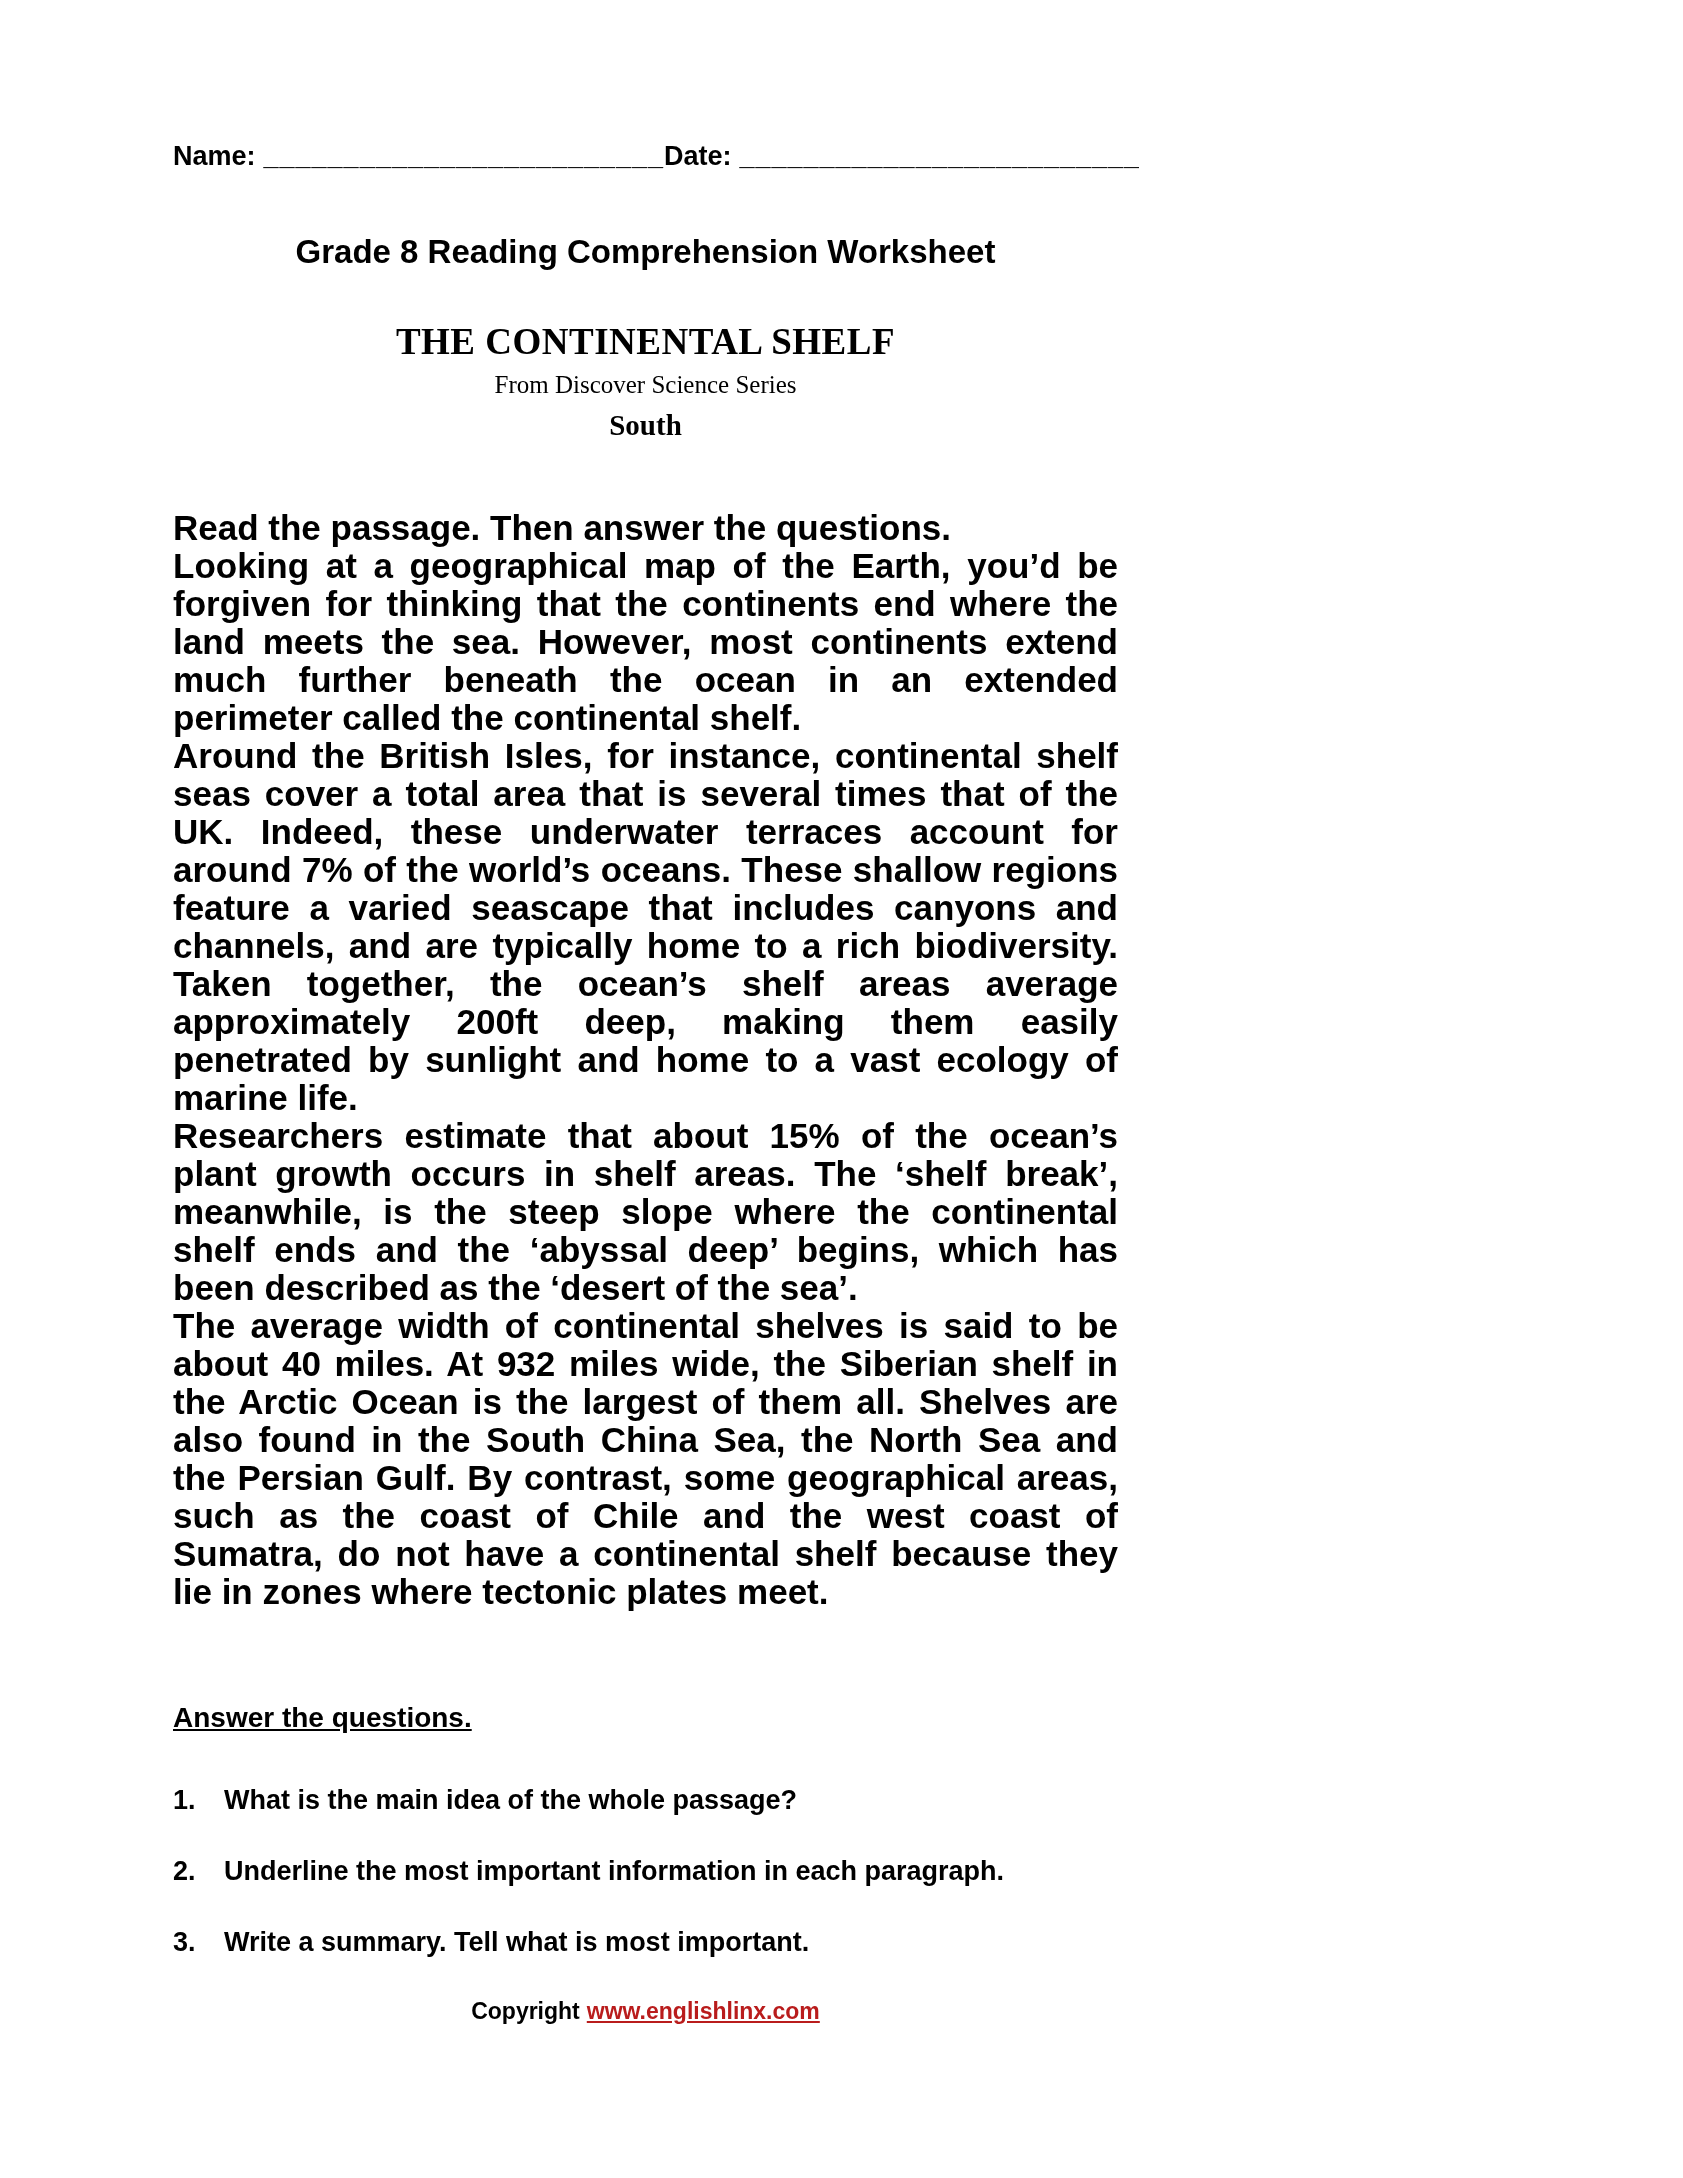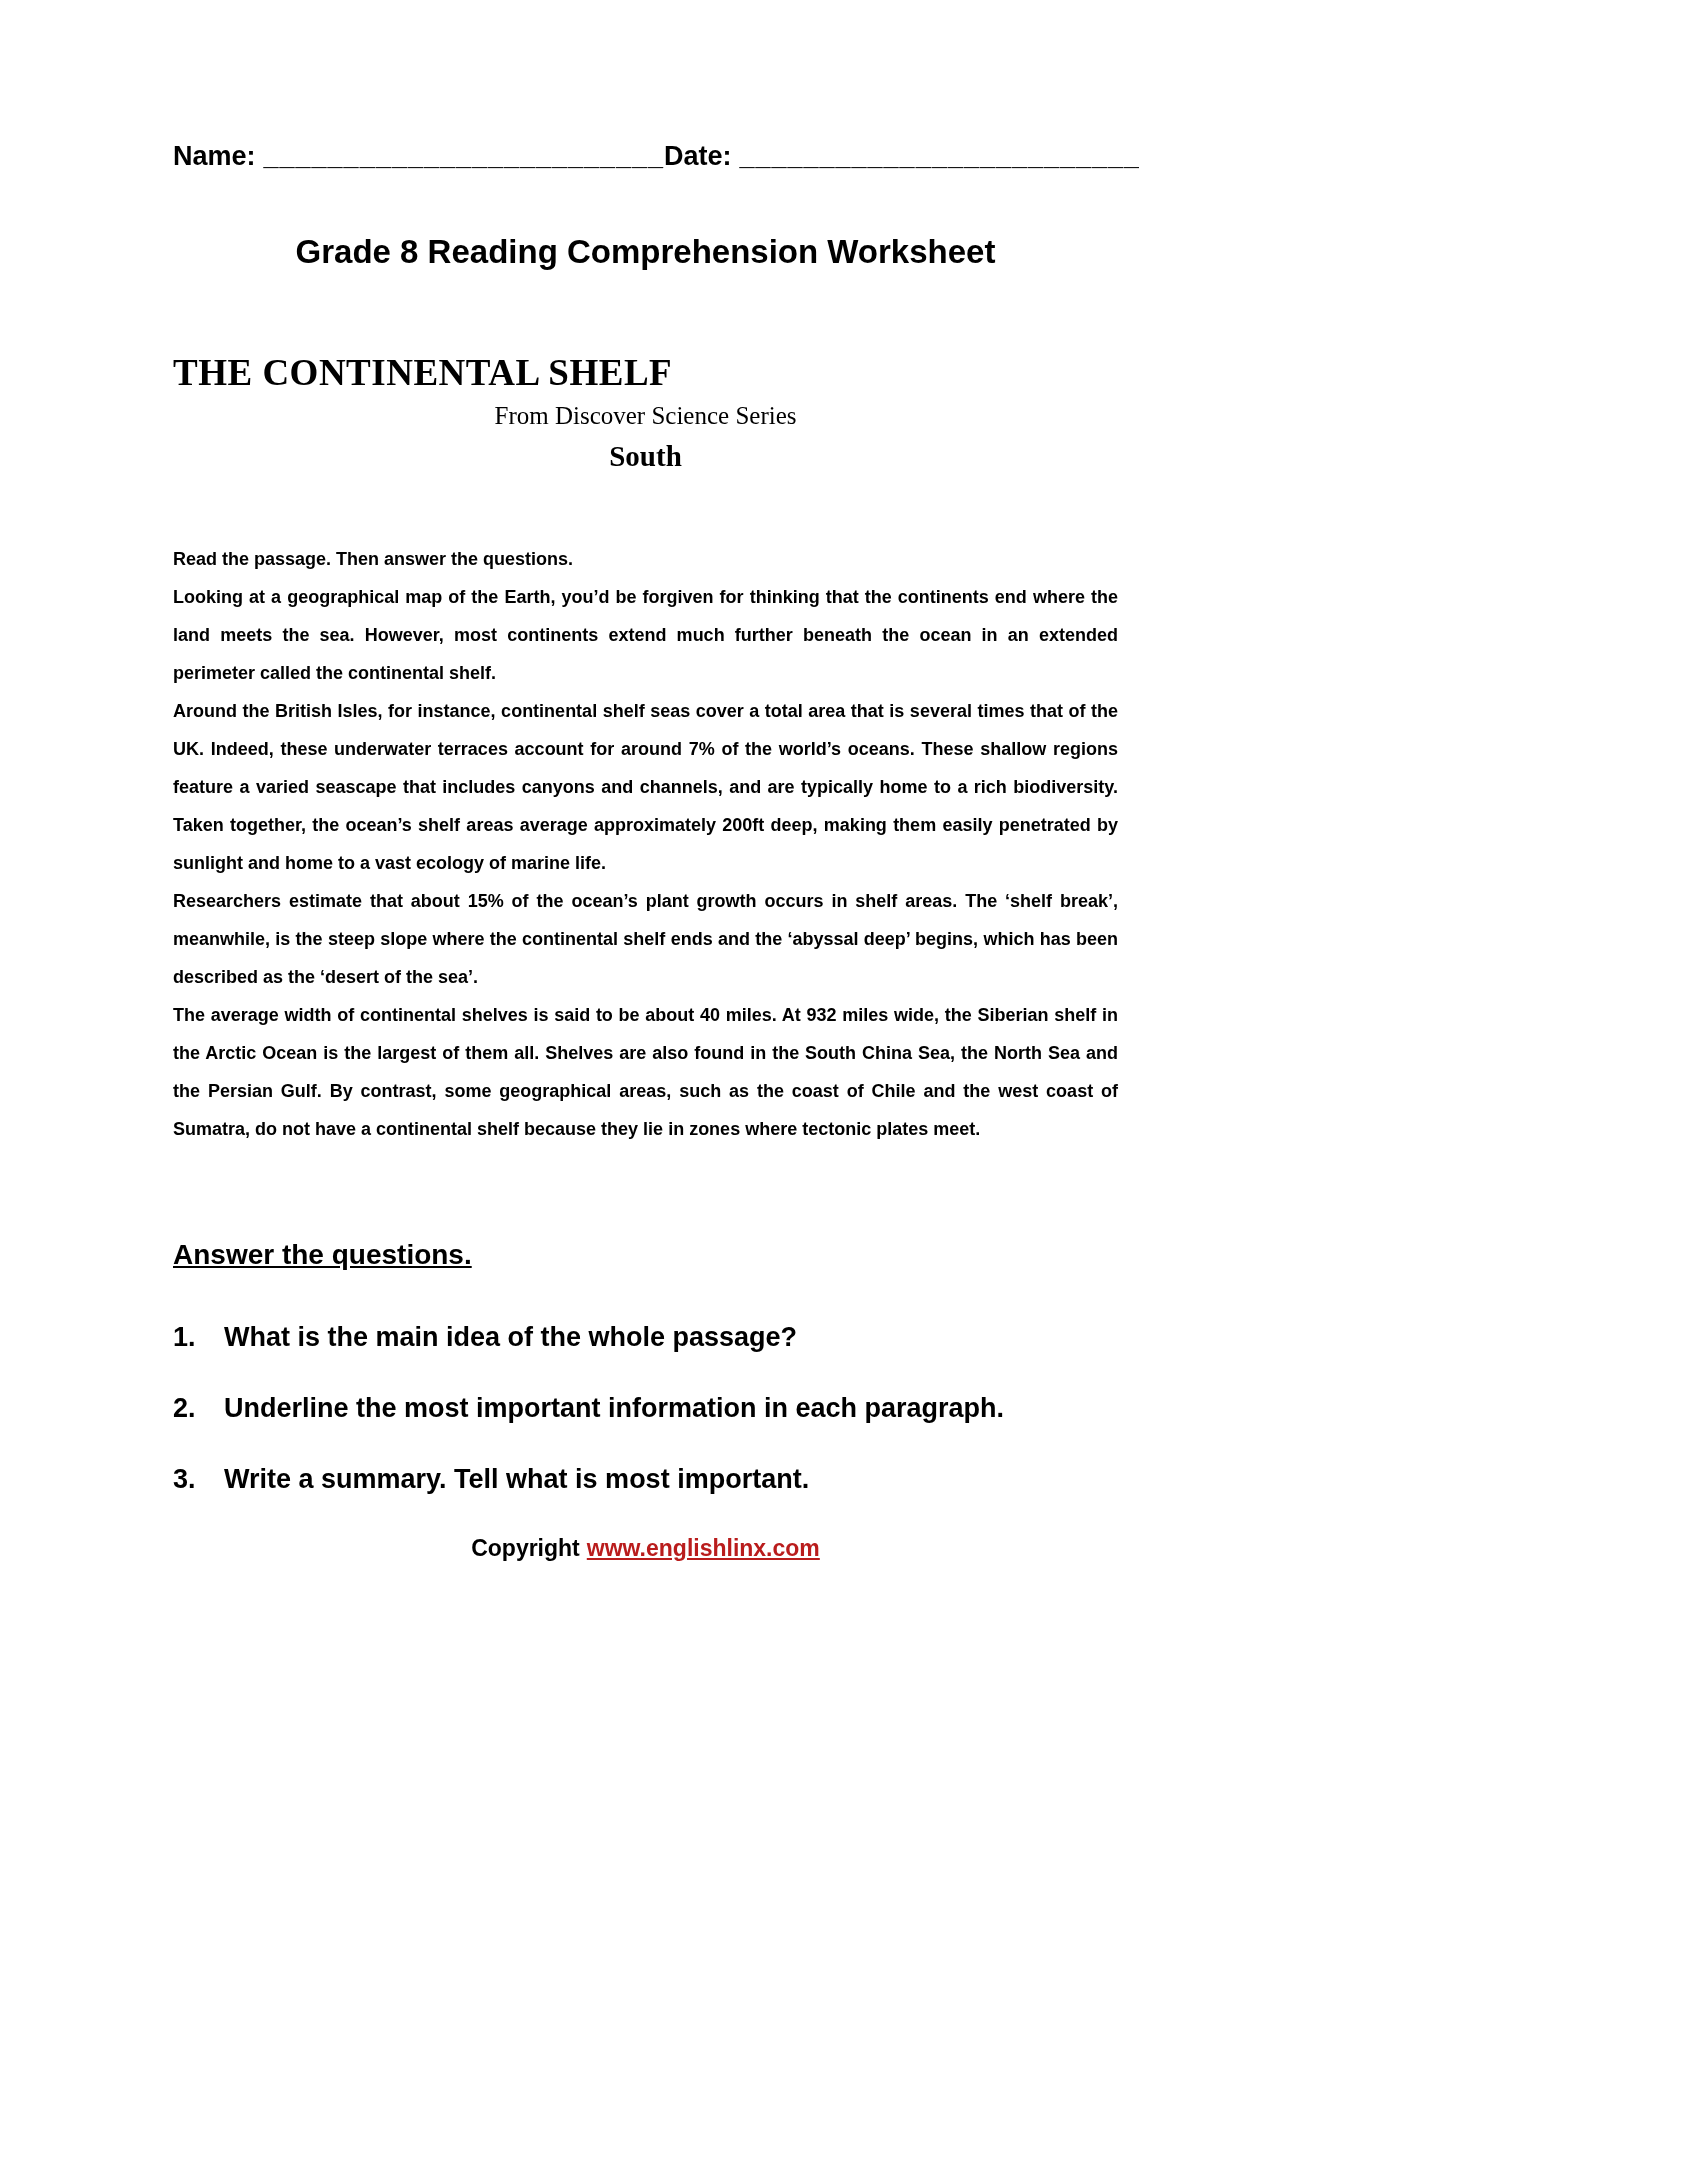--- a/index.html
+++ b/index.html
@@ -36,22 +36,22 @@
 
   
   .worksheet-title {
     margin-top: 61px;
     text-align: center;
     font-size: 33px;
     font-weight: bold;
     font-family: "Liberation Sans", sans-serif;
   }
   .passage-title {
-    margin-top: 80px;
-    text-align: left;
+    margin-top: 49px;
+    text-align: center;
     font-size: 37px;
     font-weight: bold;
     font-family: "Liberation Serif", serif;
     letter-spacing: 0.5px;
   }
   .passage-source {
     margin-top: 8px;
     text-align: center;
     font-size: 25px;
     font-weight: normal;
@@ -61,21 +61,21 @@
     margin-top: 10px;
     text-align: center;
     font-size: 29px;
     font-weight: bold;
     font-family: "Liberation Serif", serif;
   }
 
   
   .passage-block {
     margin-top: 67px;
-    font-size: 18px;
+    font-size: 35px;
     font-weight: bold;
     line-height: 38px;
   }
   .instructions { text-align: left; }
   .passage-block p.para {
     text-align: justify;
     text-justify: inter-word;
   }
 
   

